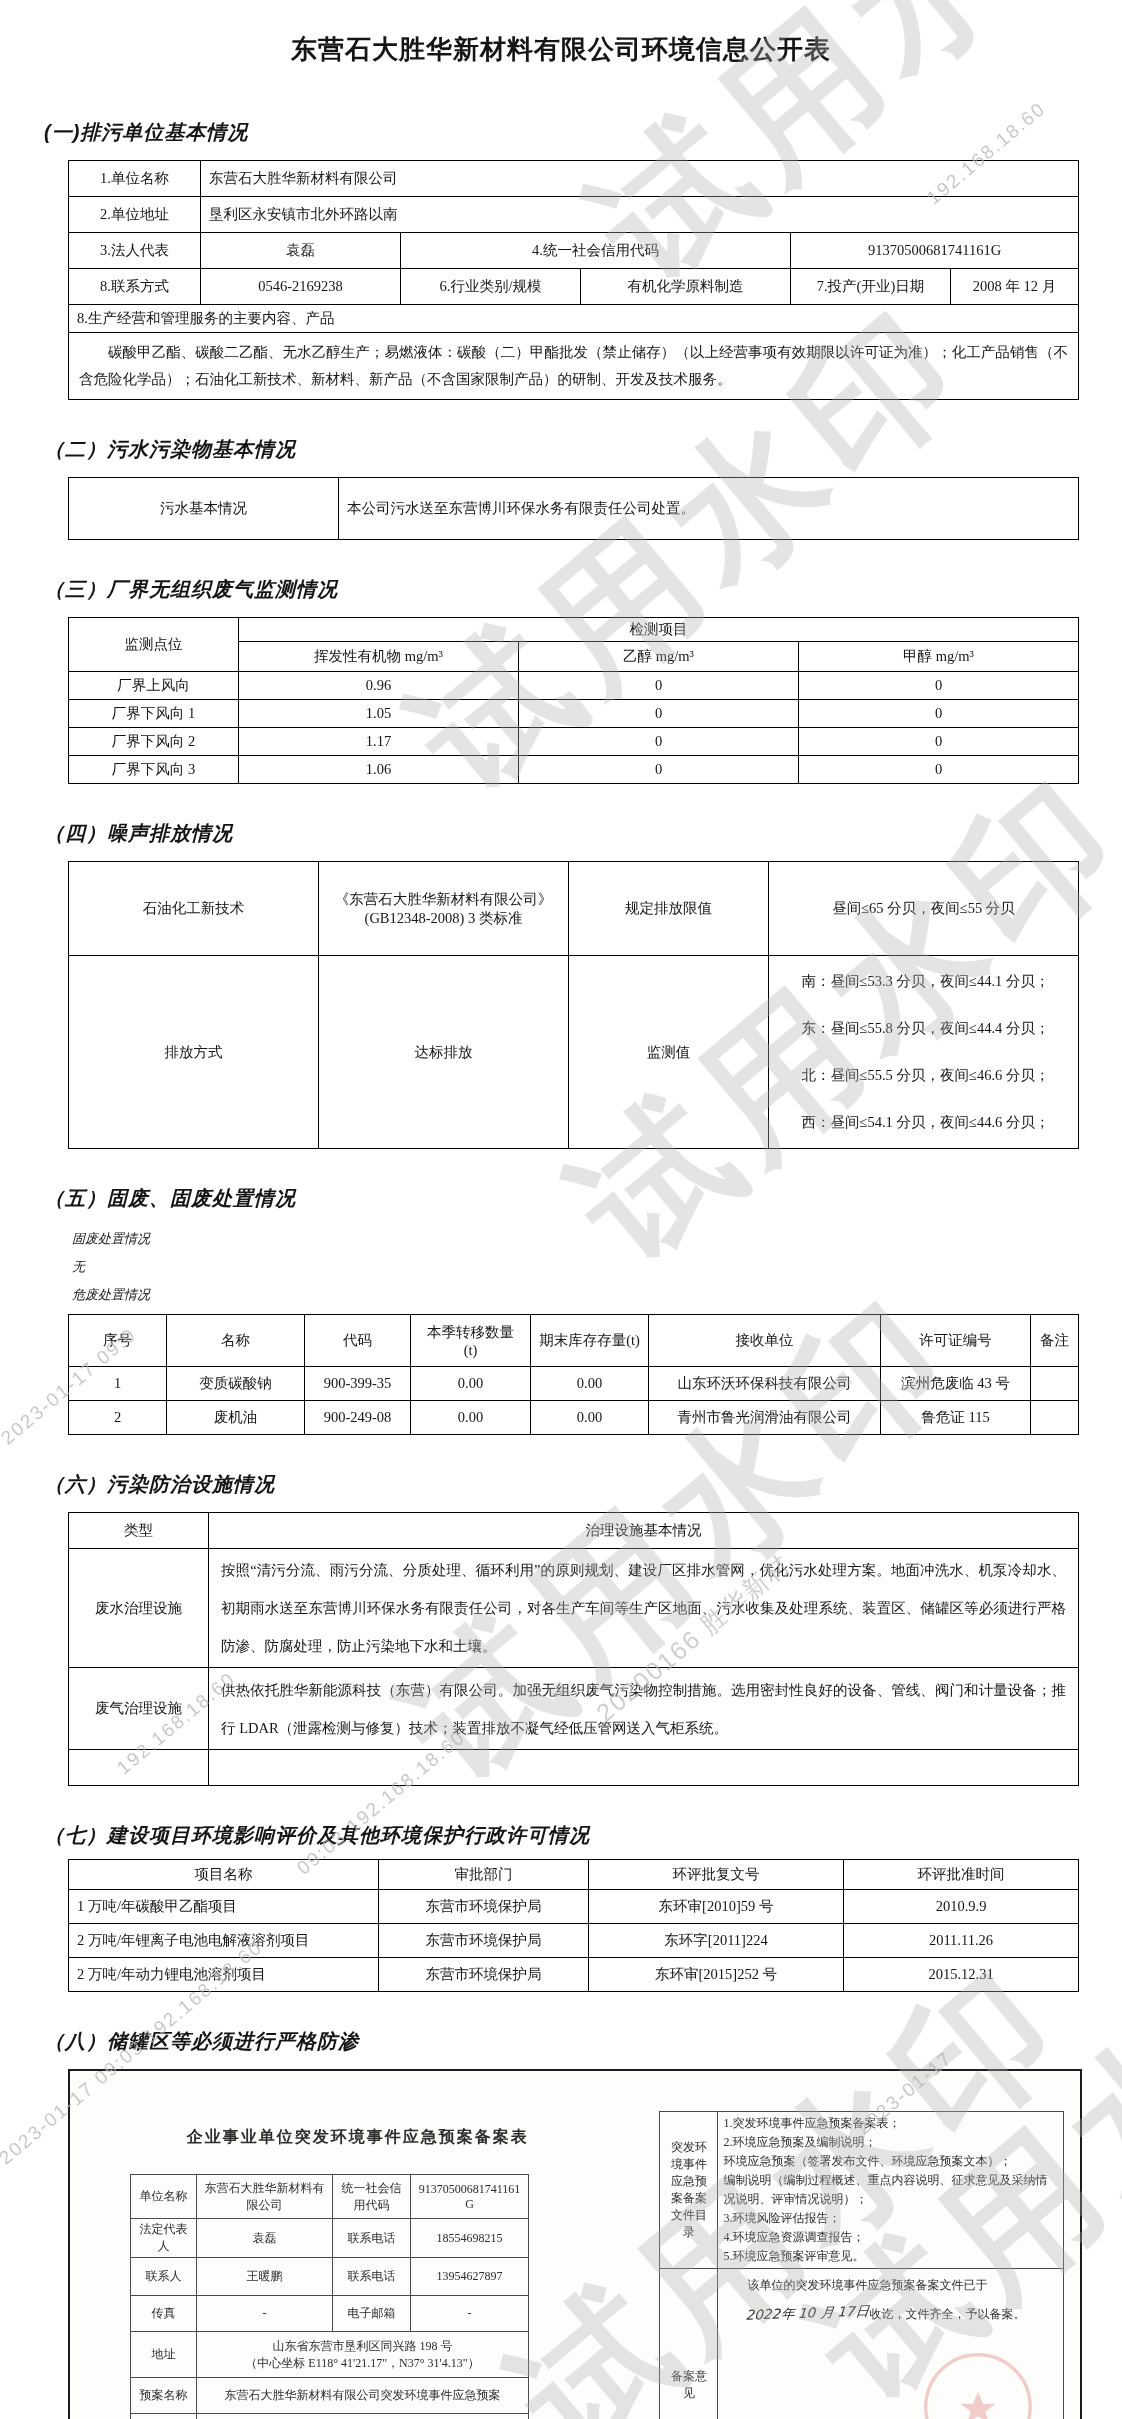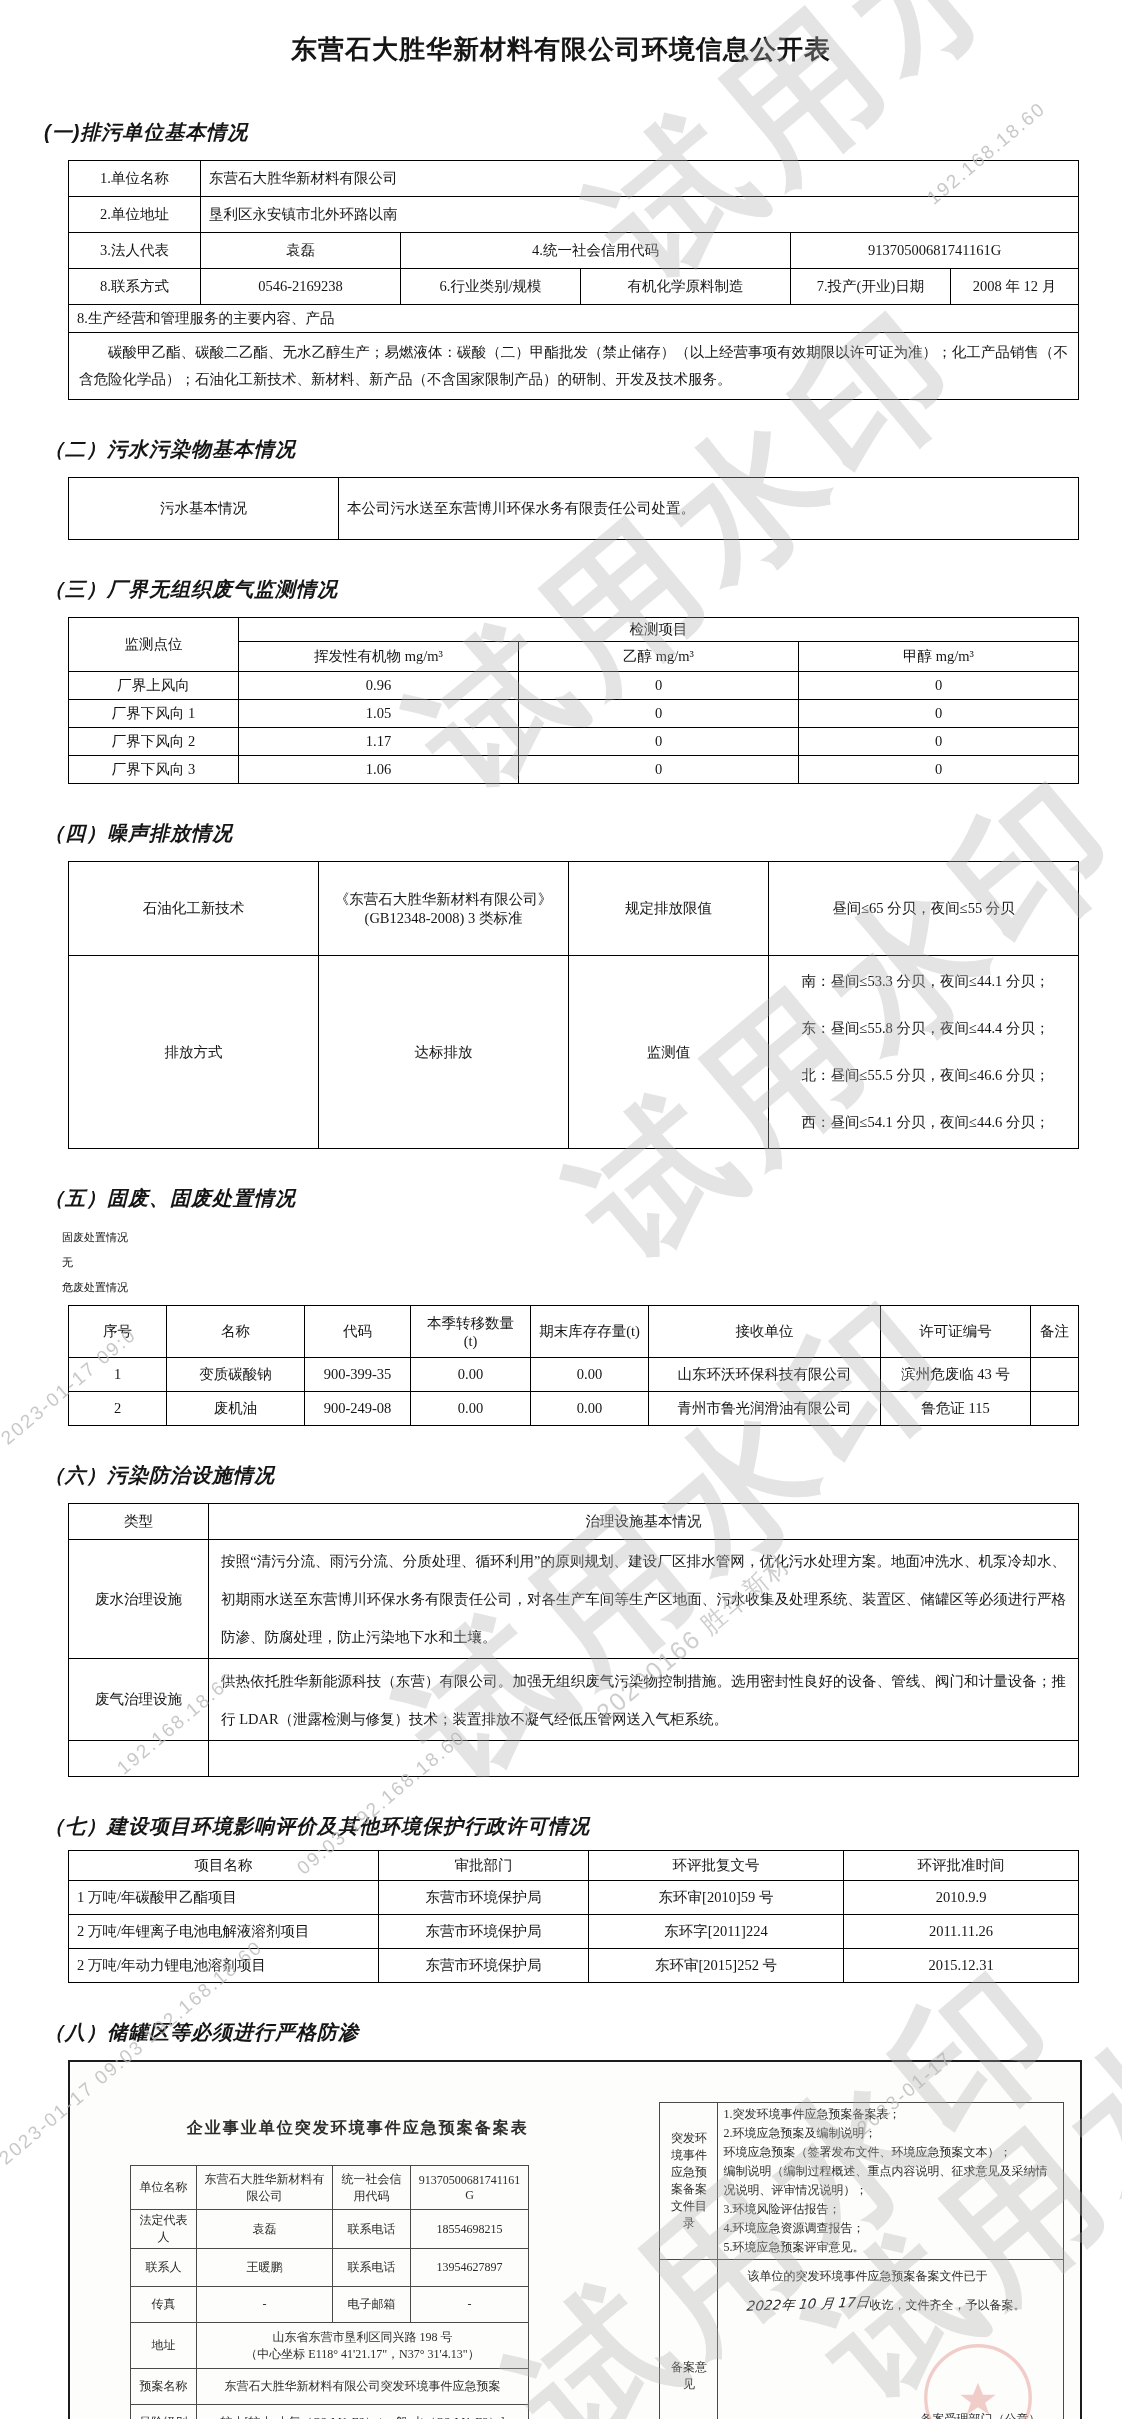--- a/index.html
+++ b/index.html
@@ -13,21 +13,21 @@
   table{border-collapse:collapse;width:1010px;margin-left:24px;table-layout:fixed;}
   td{border:1px solid #000;font-size:14.5px;padding:2px 8px;vertical-align:middle;
      text-align:center;word-break:break-all;}
   td.left{text-align:left;}
   td.just{text-align:justify;}
   .r36{height:36px}.r28{height:28px}.r56{height:56px}.r62{height:62px}
   .r24{height:24px}.r30{height:30px}.r94{height:94px}.r190{height:190px}
   .r52{height:52px}.r34{height:34px}.r118{height:118px}.r82{height:82px}
   .para{line-height:27px;text-indent:2em;padding:6px 10px;}
   .noise-lines div{line-height:47px;text-align:center;padding-left:4px;}
-  .plain-line{font-size:11px;margin:10px 0 10px 18px;}
+  .plain-line{font-size:13px;margin:10px 0 10px 28px;font-style:italic;}
   .detail-cell{line-height:38px;padding:2px 12px;}
   
   .wm{position:absolute;pointer-events:none;z-index:6;white-space:nowrap;
       transform-origin:0 50%;transform:rotate(-40deg);}
   .wm-trial{font-size:150px;letter-spacing:14px;color:rgba(176,176,176,0.34);
       font-weight:bold;font-family:"Liberation Serif",serif;}
   .wm-edge{font-size:19px;color:rgba(182,182,182,0.75);letter-spacing:2px;
       font-family:"Liberation Sans",sans-serif;}
   .wm-edge-big{font-size:25px;color:rgba(180,180,180,0.65);}
   

